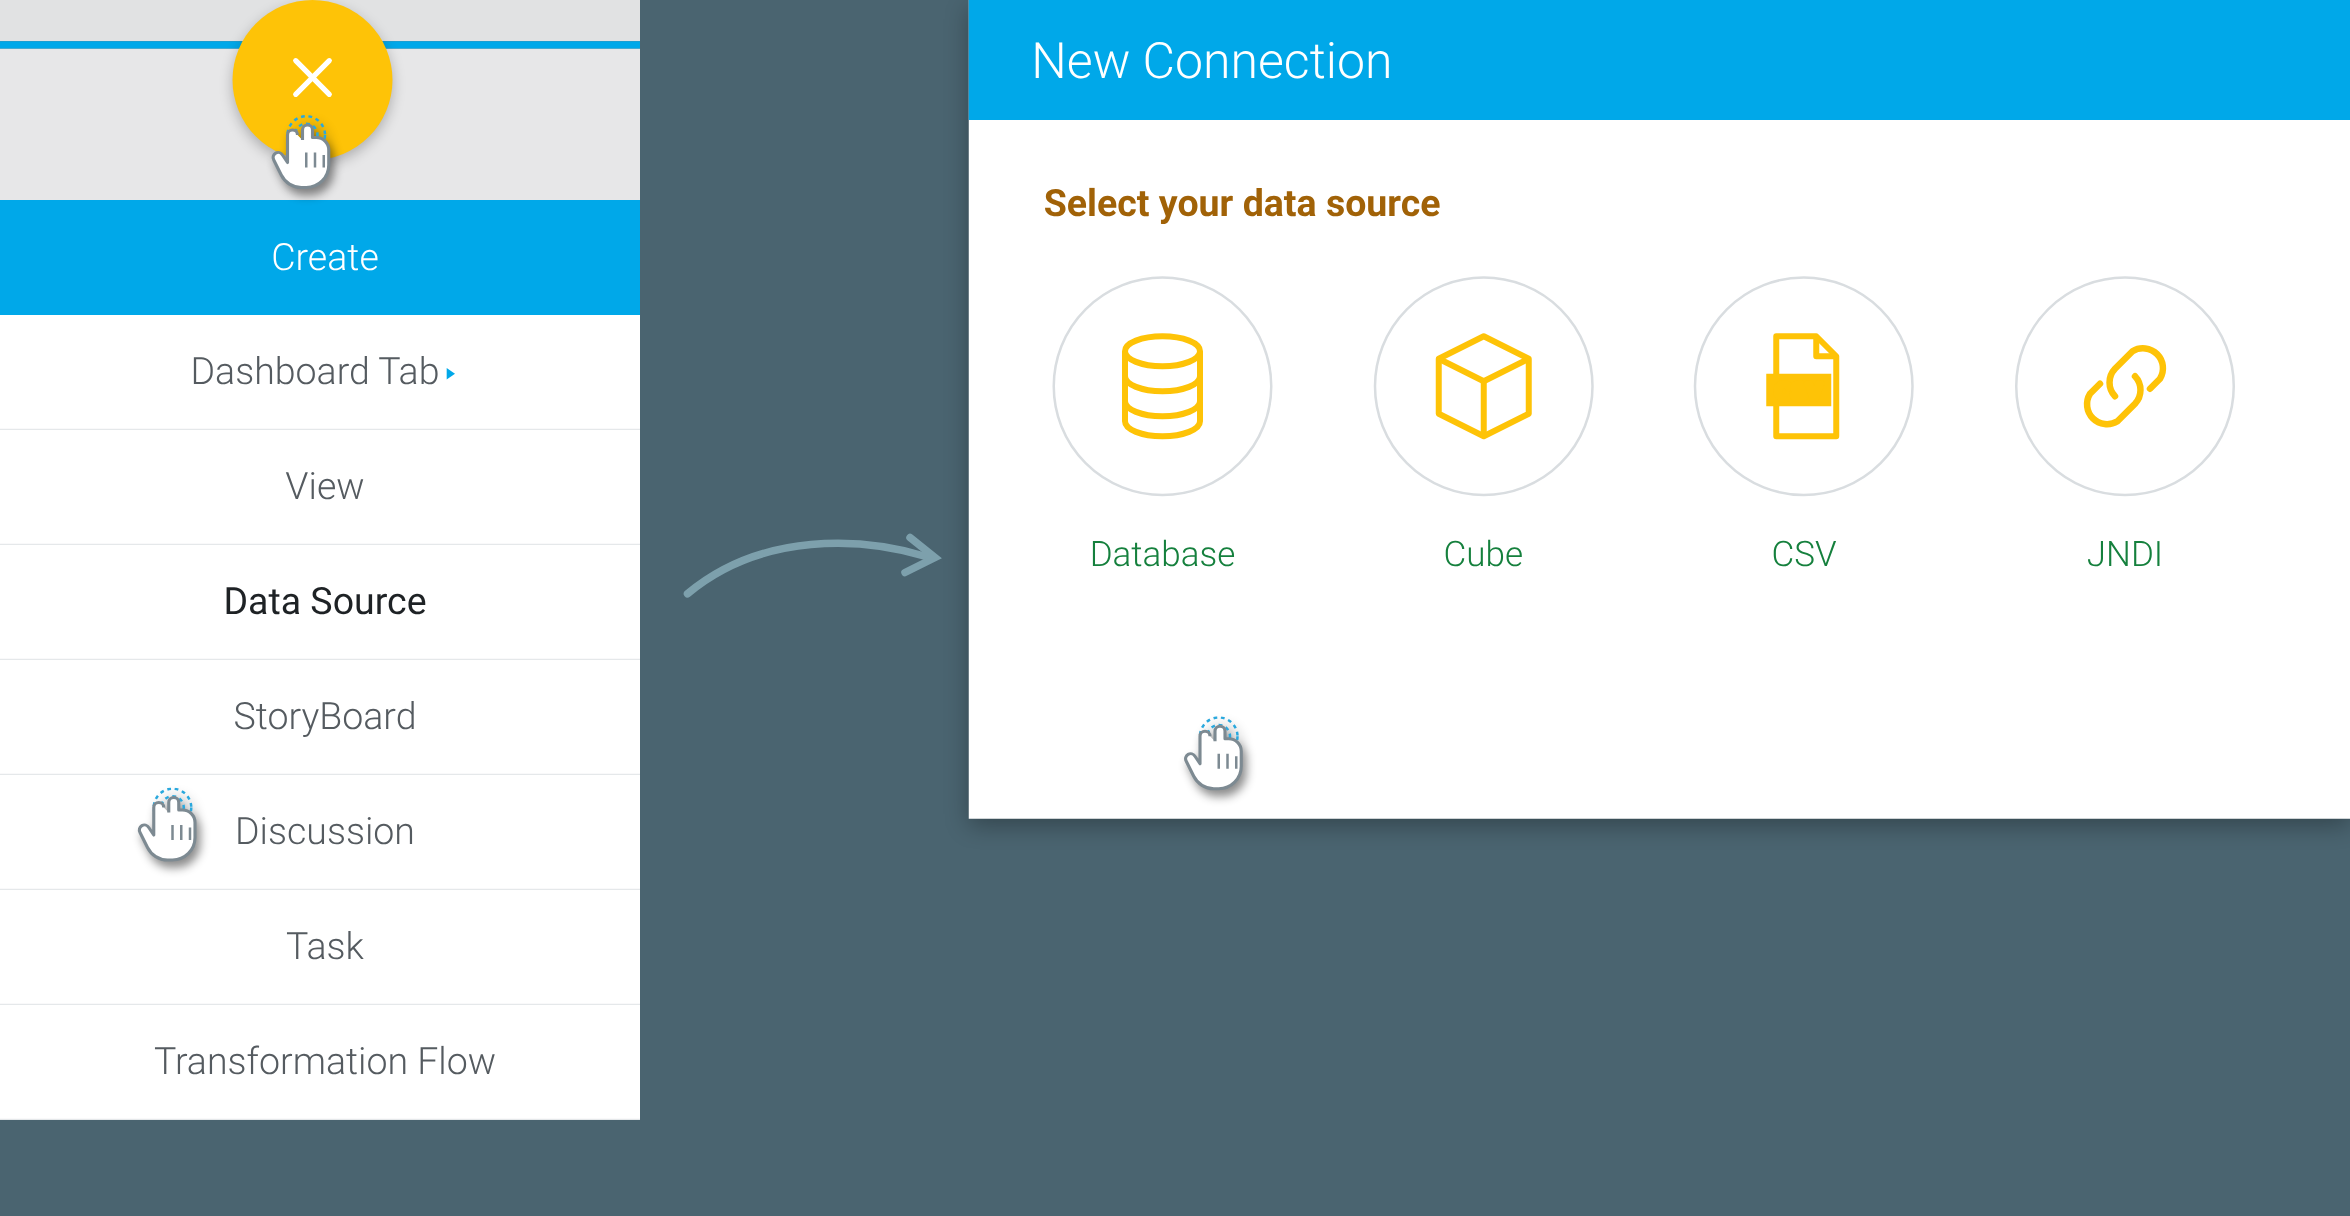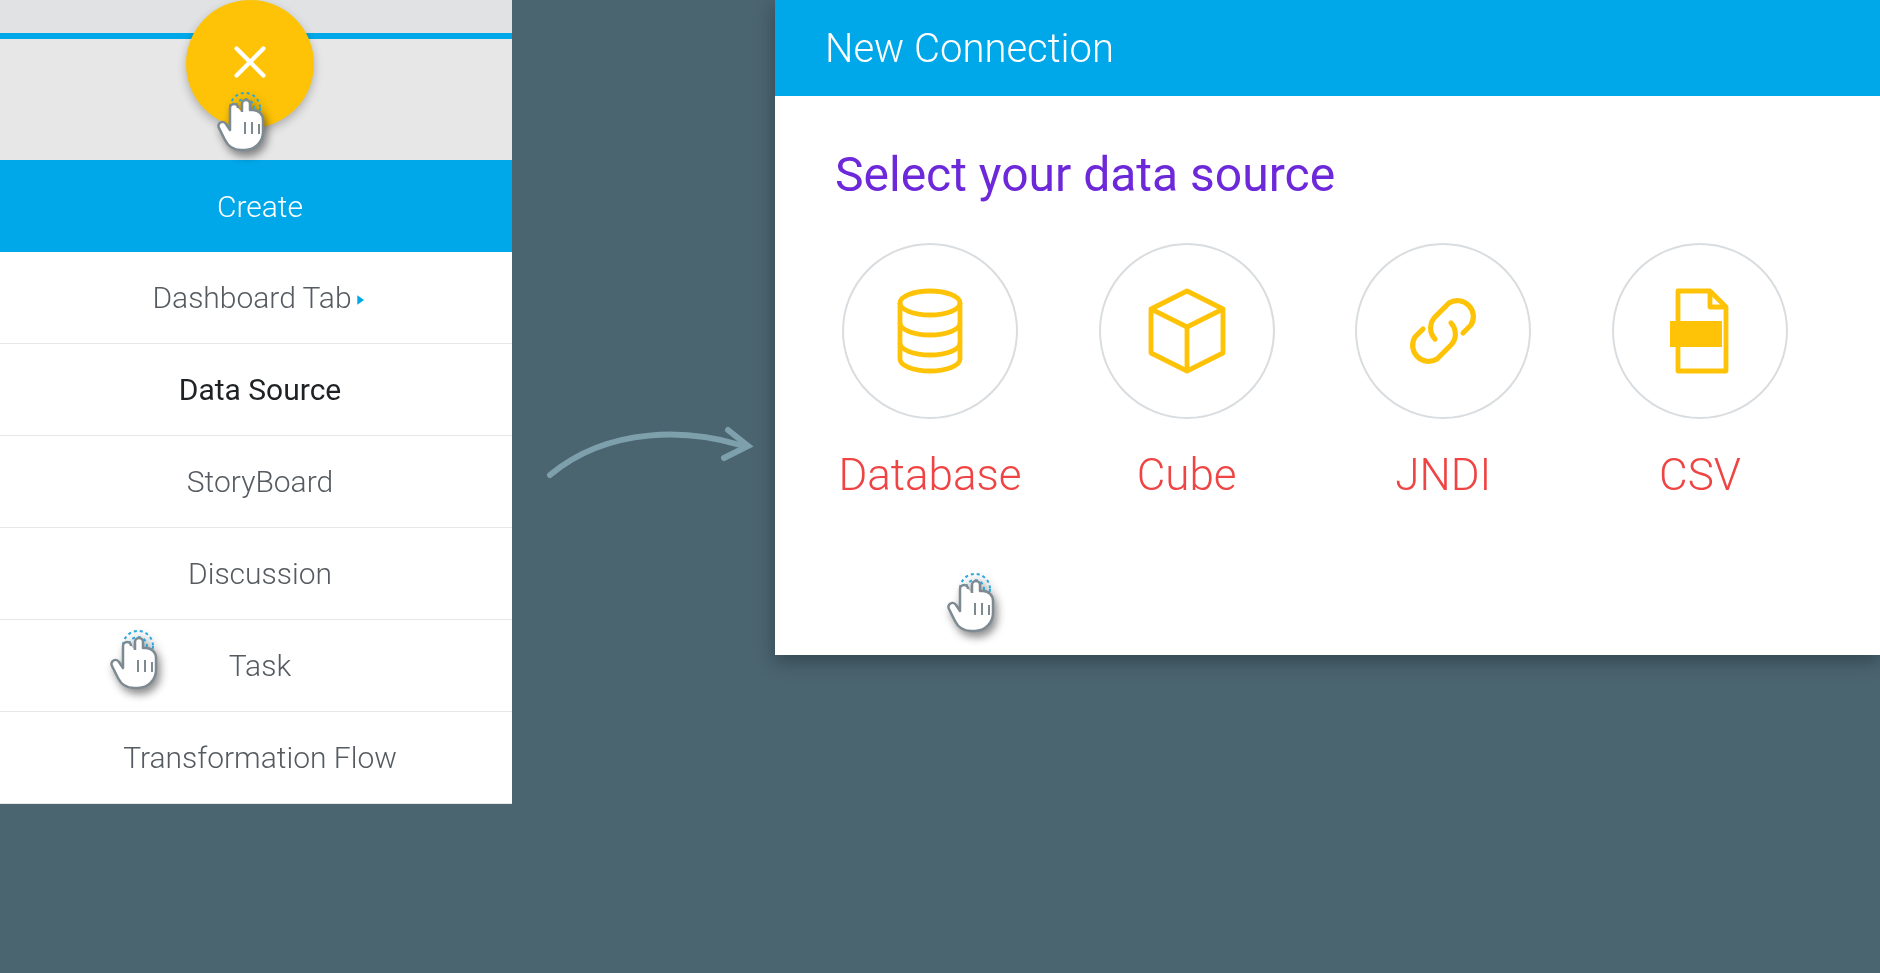--- a/index.html
+++ b/index.html
@@ -134,23 +134,23 @@
     font-weight: 300;
     display: flex;
     align-items: center;
     padding-left: 50px;
     box-sizing: border-box;
   }
   .right-body {
     padding: 50px 60px 40px 60px;
   }
   .right-title {
-    font-size: 48px;
-    font-weight: 400;
-    color: #6d28d9;
+    font-size: 30px;
+    font-weight: 700;
+    color: #a16207;
     margin: 0 0 40px 0;
   }
   .source-row {
     display: flex;
     justify-content: space-between;
     width: 960px;
   }
   .source-opt {
     width: 190px;
     display: flex;
@@ -162,23 +162,23 @@
     height: 176px;
     border-radius: 50%;
     border: 2px solid #d9dde0;
     display: flex;
     align-items: center;
     justify-content: center;
     box-sizing: border-box;
   }
   .source-label {
     margin-top: 30px;
-    font-size: 44px;
+    font-size: 28px;
     font-weight: 300;
-    color: #ef4444;
+    color: #15803d;
     text-align: right;
   }
 </style>
 </head>
 <body>
 
 <div class="menu-panel">
   <div class="menu-top-gray"></div>
   <div class="menu-top-blue-line"></div>
   <div class="menu-top-gray2"></div>
@@ -200,20 +200,23 @@
 
     <div class="menu-item">
       <span>Dashboard Tab</span>
       <span class="menu-chevron">
         <svg viewBox="0 0 24 24" fill="#00a8e9">
             <path d="M8 5l10 7-10 7z"></path>
           </svg>
       </span>
     </div>
 
+    <div class="menu-item">
+      <span>View</span>
+    </div>
 
     <div class="menu-item selected">
       <span>Data Source</span>
     </div>
 
     <div class="menu-item">
       <span>StoryBoard</span>
     </div>
 
     <div class="menu-item">
@@ -264,38 +267,38 @@
             <path d="M24 4 L42 13 L42 35 L24 44 L6 35 L6 13 Z"></path>
             <path d="M6 13 L24 22 L42 13"></path>
             <path d="M24 22 L24 44"></path>
           </svg>
         </div>
         <div class="source-label">Cube</div>
       </div>
 
       <div class="source-opt">
         <div class="source-circle">
-          <svg width="96" height="96" viewBox="0 0 48 48" fill="none" stroke="#fec307" stroke-width="2.6" stroke-linecap="round">
-            <path d="M20 28 a8 8 0 0 1 0-11 l7-7 a8 8 0 0 1 11 11 l-4 4"></path>
-            <path d="M28 20 a8 8 0 0 1 0 11 l-7 7 a8 8 0 0 1 -11 -11 l4-4"></path>
-          </svg>
-        </div>
-        <div class="source-label">JNDI</div>
-      </div>
-
-      <div class="source-opt">
-        <div class="source-circle">
           <svg width="96" height="96" viewBox="0 0 48 48" fill="none" stroke="#fec307" stroke-width="2.4" stroke-linejoin="round">
             <path d="M13 4 h16 l8 8 v32 h-24 z"></path>
             <path d="M29 4 v8 h8"></path>
             <rect x="9" y="19" width="26" height="13" fill="#fec307" stroke="none"></rect>
             <text x="22" y="29" fill="#ffffff" font-size="9" font-weight="700" font-family="Arial" text-anchor="middle">CSV</text>
           </svg>
         </div>
         <div class="source-label">CSV</div>
+      </div>
+
+      <div class="source-opt">
+        <div class="source-circle">
+          <svg width="96" height="96" viewBox="0 0 48 48" fill="none" stroke="#fec307" stroke-width="2.6" stroke-linecap="round">
+            <path d="M20 28 a8 8 0 0 1 0-11 l7-7 a8 8 0 0 1 11 11 l-4 4"></path>
+            <path d="M28 20 a8 8 0 0 1 0 11 l-7 7 a8 8 0 0 1 -11 -11 l4-4"></path>
+          </svg>
+        </div>
+        <div class="source-label">JNDI</div>
       </div>
 
     </div>
   </div>
 </div>
 
 <div class="cursor" style="left:215px; top:92px;">
   <svg viewBox="0 0 70 80">
     <circle cx="30" cy="16" r="15" fill="none" stroke="#2aa8dd" stroke-width="2" stroke-dasharray="3 3"></circle>
     <circle cx="30" cy="16" r="9" fill="none" stroke="#2aa8dd" stroke-width="2" stroke-dasharray="3 3"></circle>

